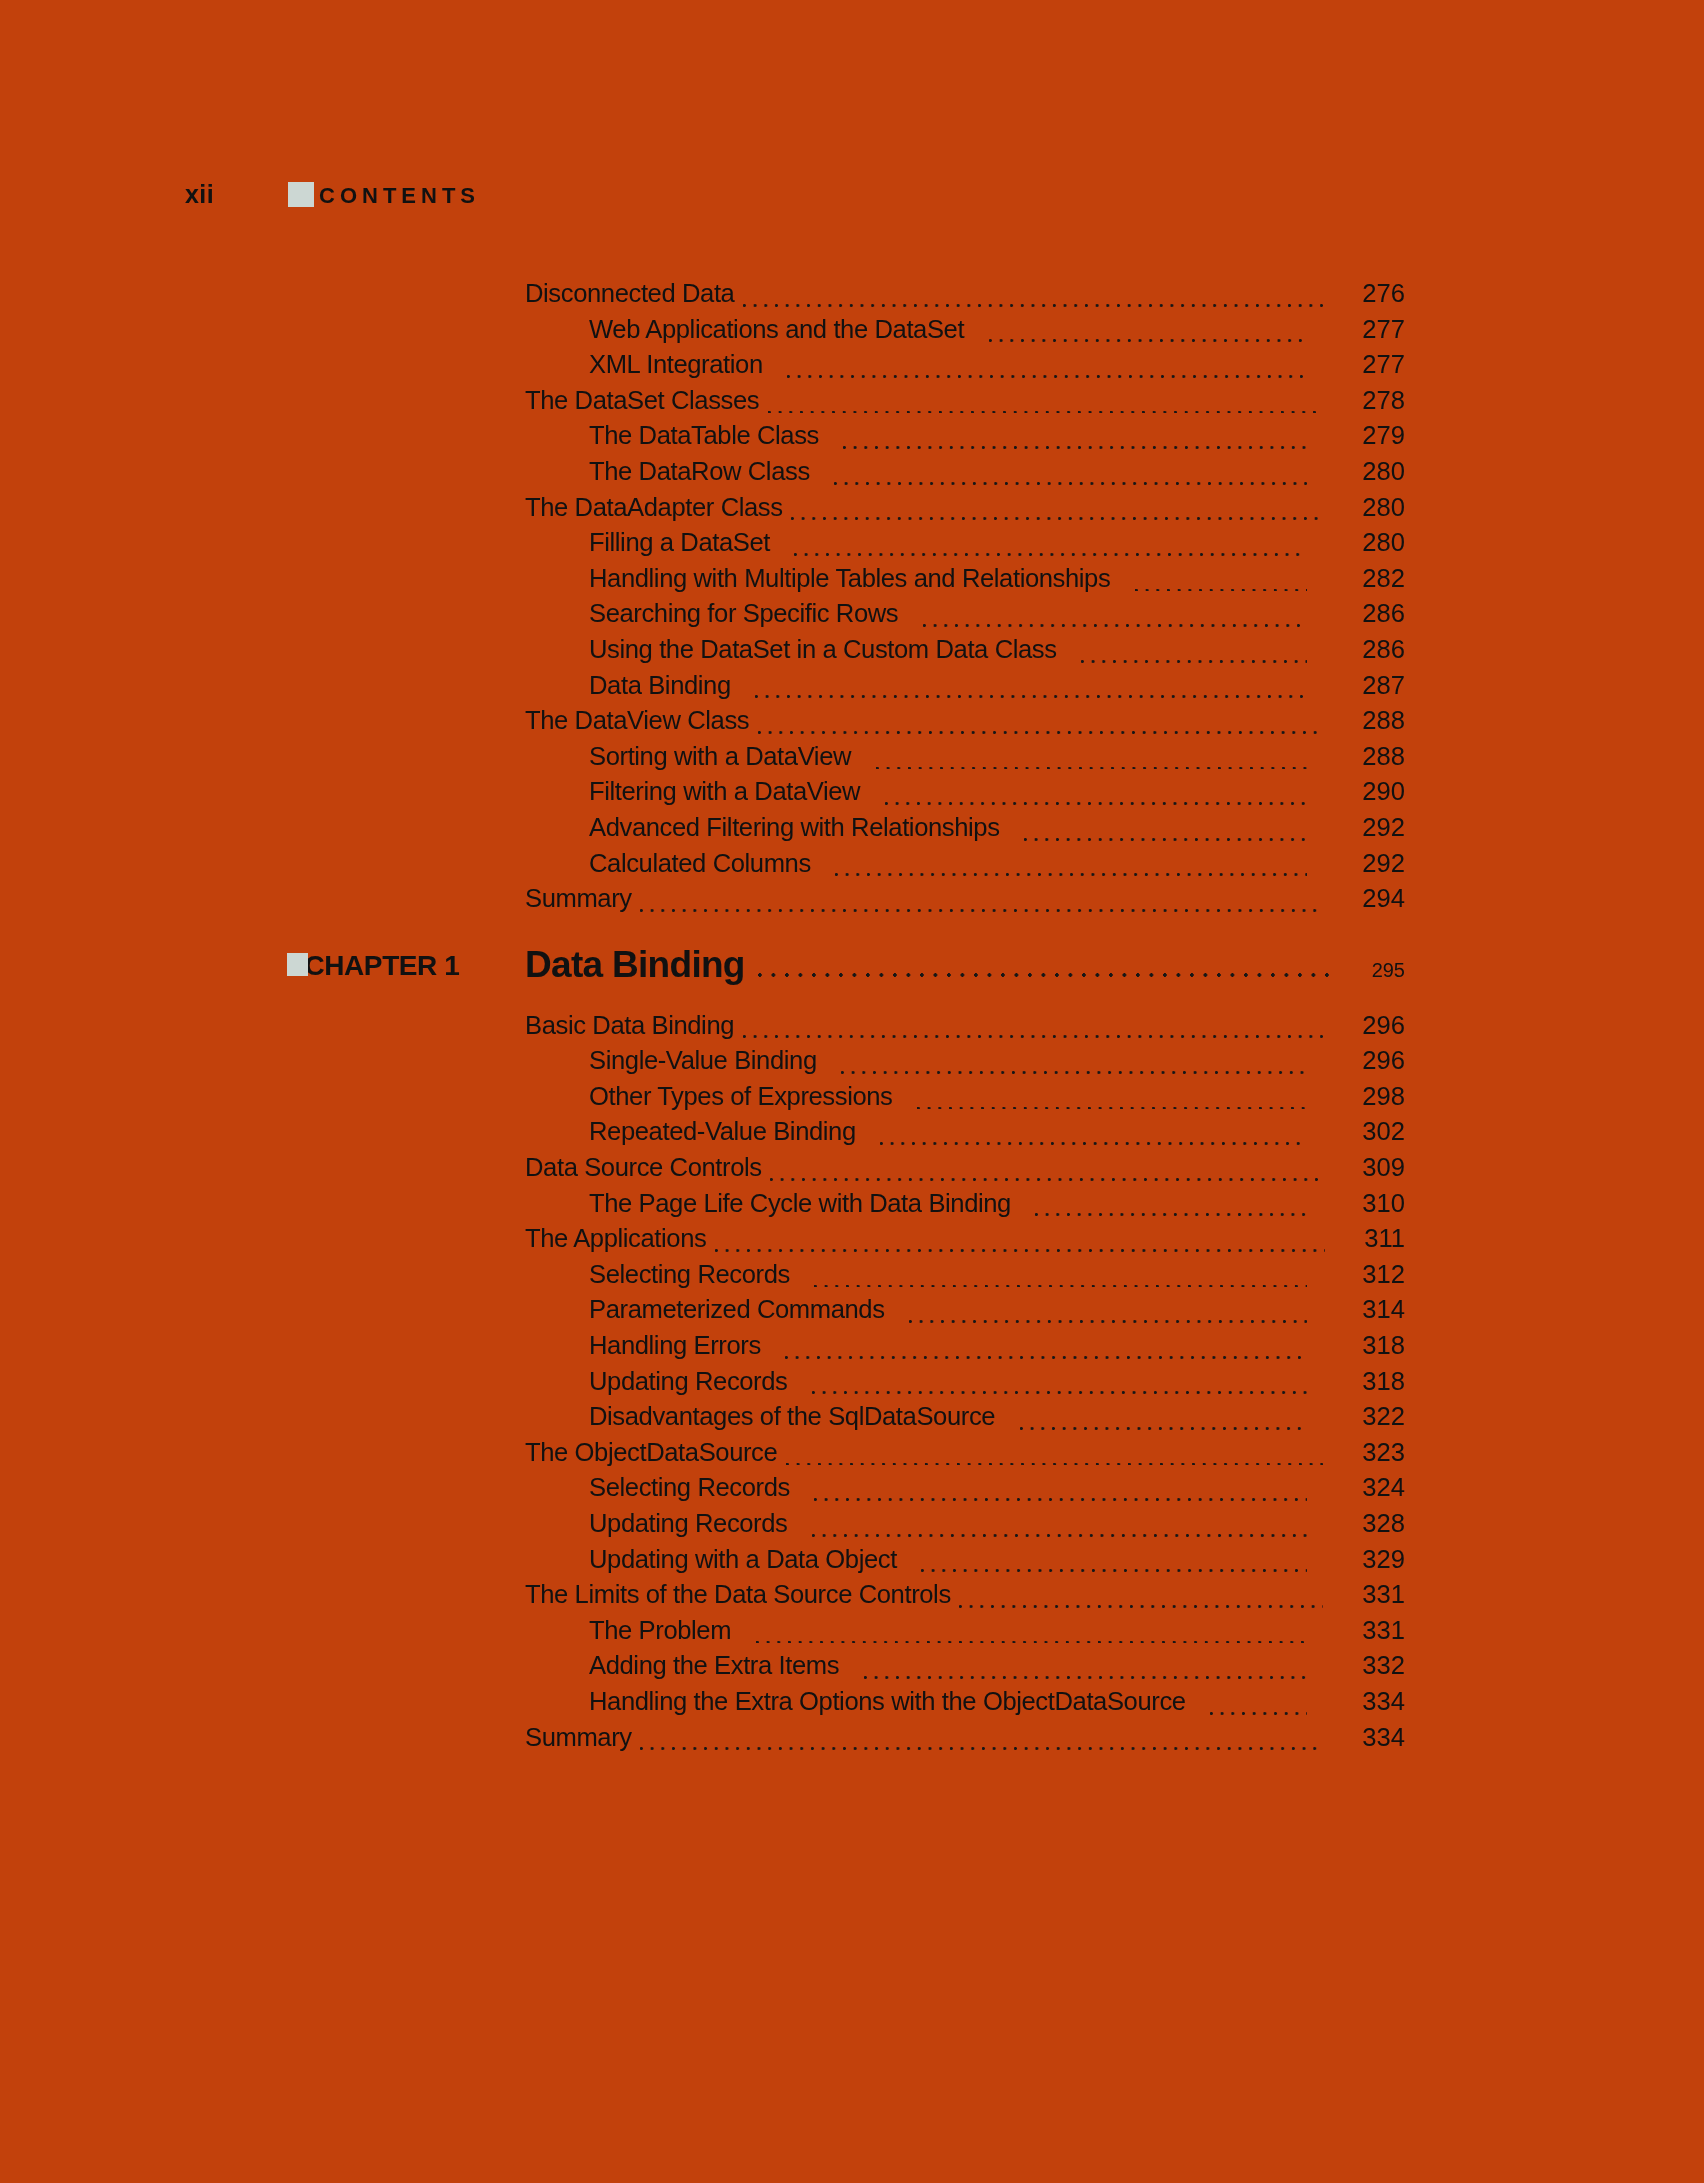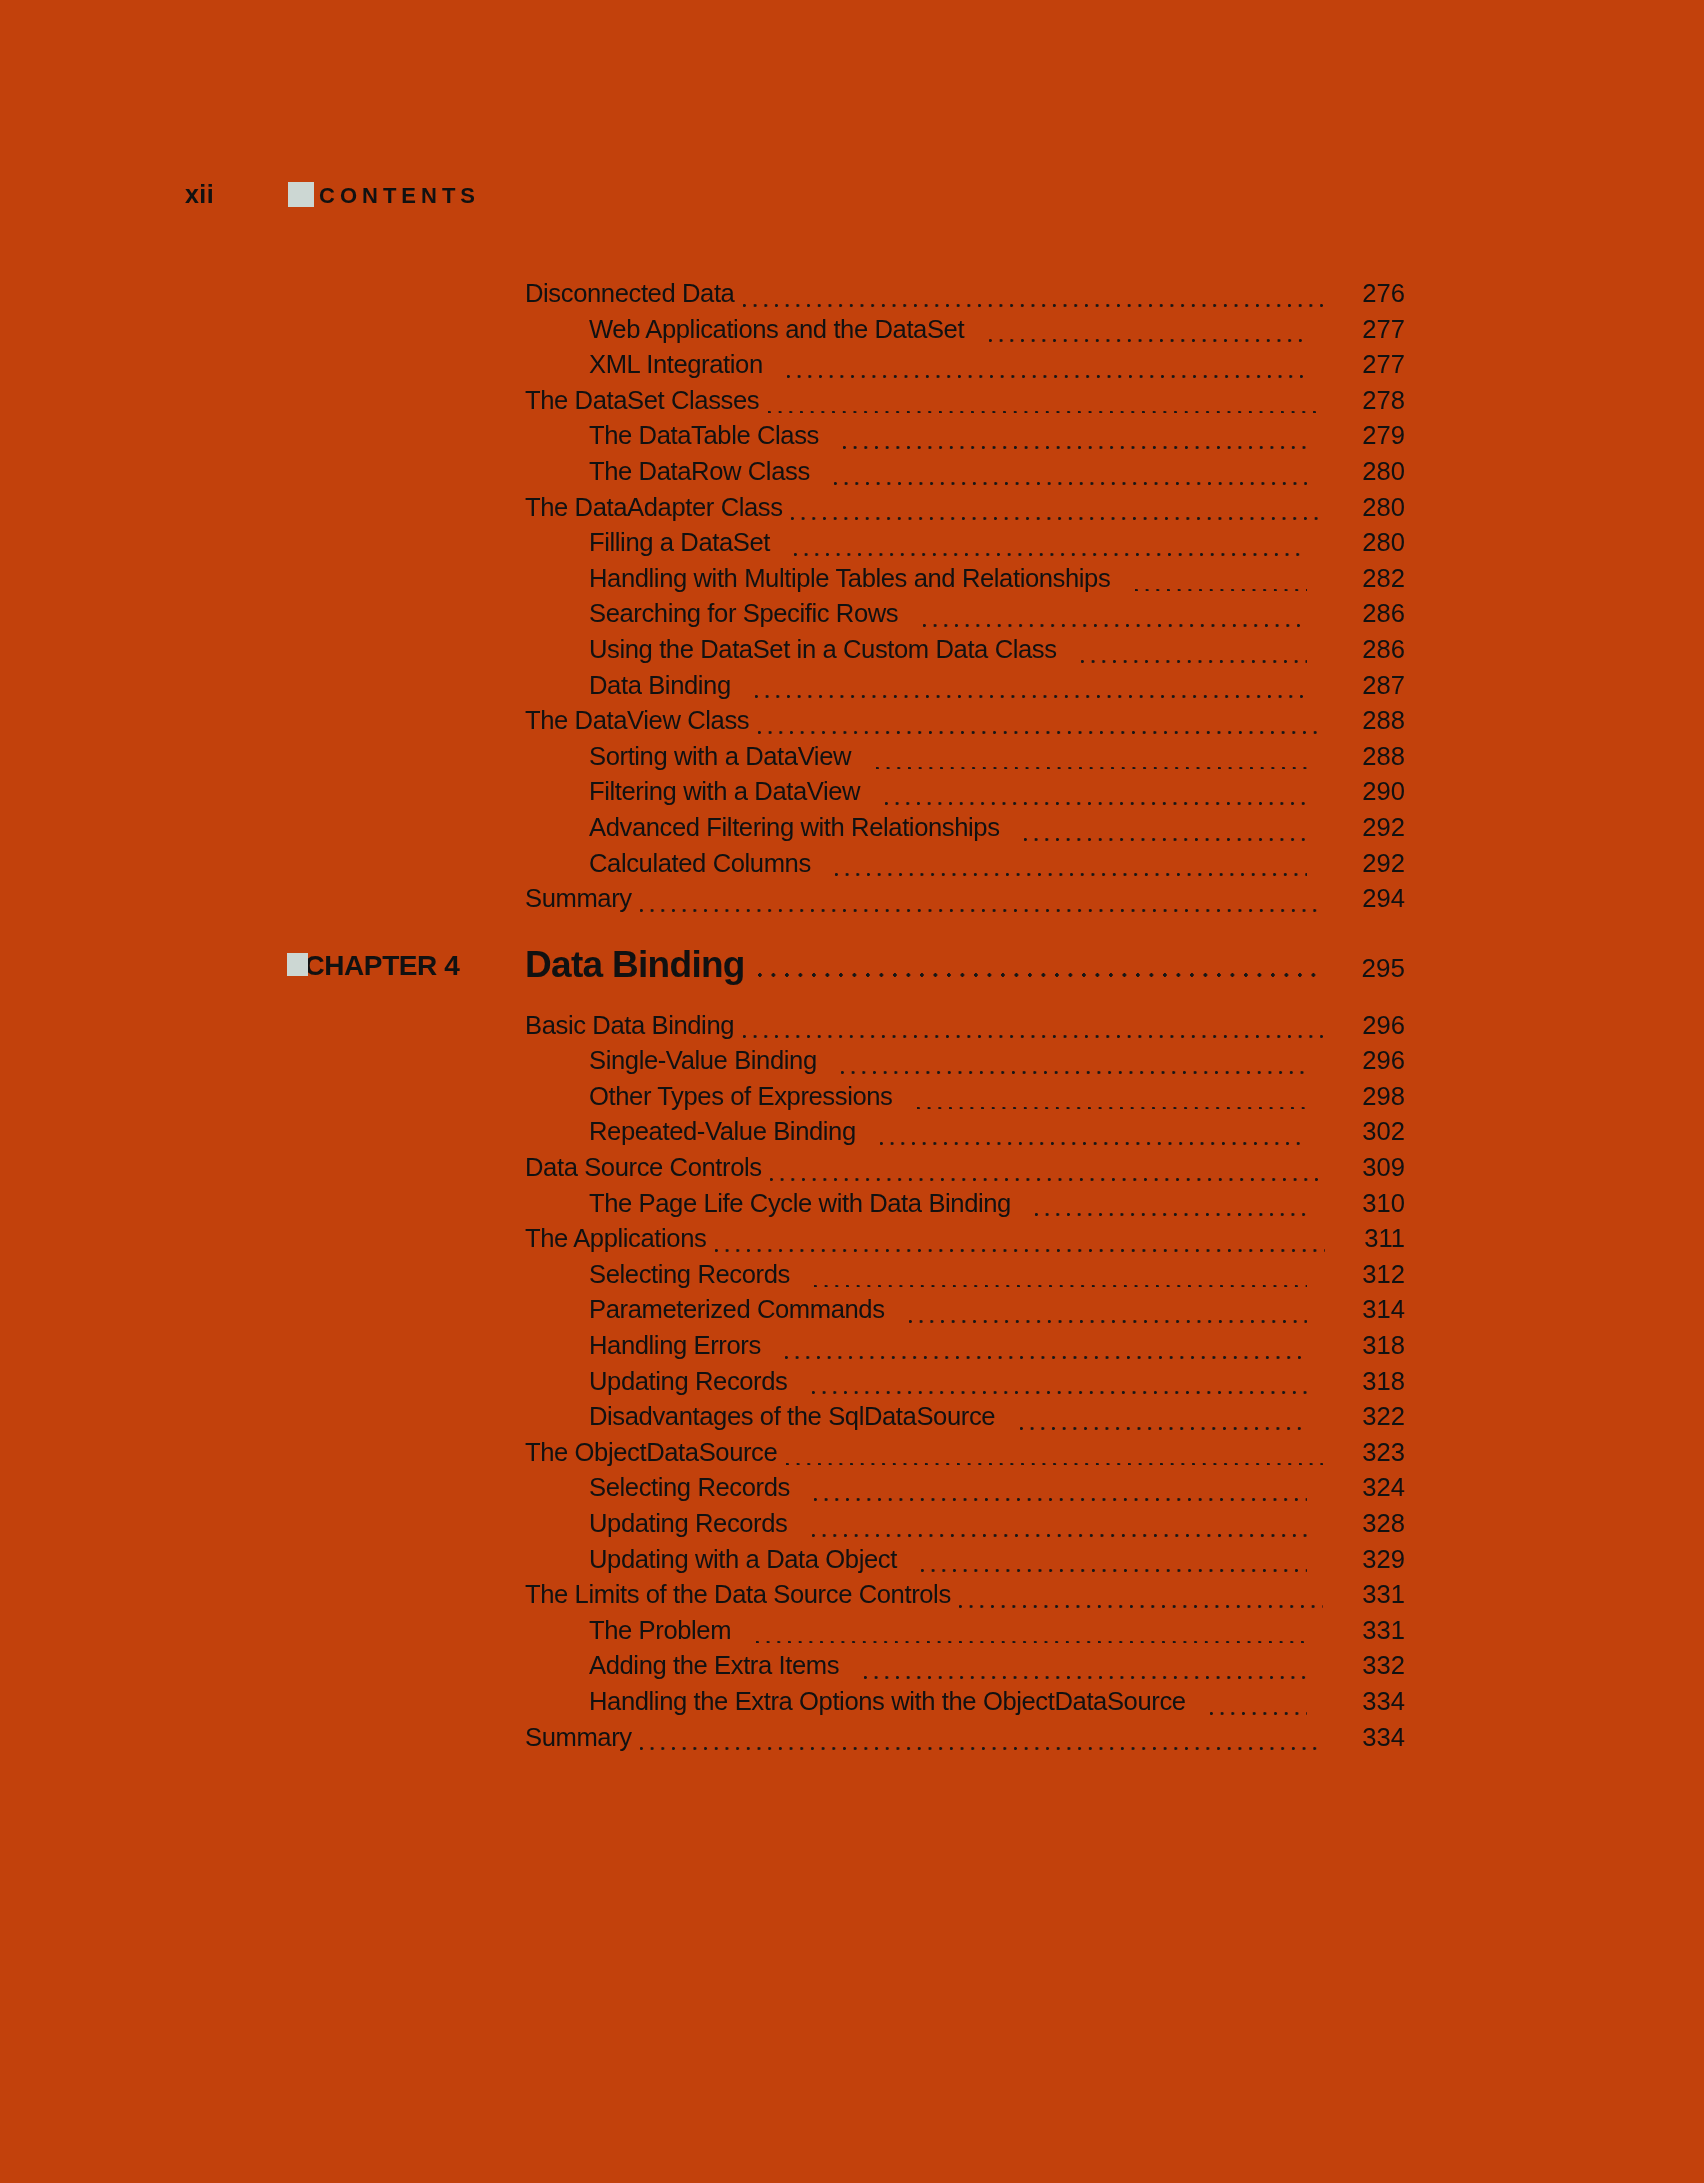--- a/index.html
+++ b/index.html
@@ -65,21 +65,21 @@
   }
   .ch-title { font-weight: bold; letter-spacing: -0.7px; white-space: nowrap; }
   .ch-leader {
     height: 3.6px;
     margin: 0 4.3px 0 12.8px;
     background-image: radial-gradient(circle at 1.8px 1.8px, #161616 1.6px, transparent 1.9px);
     background-size: 13.5px 3.6px;
     background-repeat: repeat-x;
     background-position: left bottom;
   }
-  .ch-page { font-size: 26px; line-height: 26px; letter-spacing: 0; }
+  .ch-page { font-size: 20px; line-height: 26px; letter-spacing: 0; }
   .chapter-label {
     position: absolute; left: -238px; bottom: 2.8px;
     display: flex; align-items: center;
     white-space: nowrap;
   }
   .ch-square {
     width: 21px; height: 23px; background: var(--accent);
     margin-right: -3.6px; position: relative; top: -1.4px;
   }
   .ch-label-text { font-size: 28px; font-weight: bold; line-height: 28px; letter-spacing: -0.4px; }
@@ -203,21 +203,21 @@
   <div class="row lvl1">
     <span class="label">Summary</span>
     <span class="leader"></span>
     <span class="pagenum">294</span>
   </div>
 </section>
 
     <div class="chapter-row">
       <div class="chapter-label">
         <span class="ch-square"></span>
-        <span class="ch-label-text">CHAPTER 4</span>
+        <span class="ch-label-text">CHAPTER 1</span>
       </div>
       <span class="ch-title">Data Binding</span>
       <span class="leader ch-leader"></span>
       <span class="pagenum ch-page">295</span>
     </div>
 
     <section id="chapter-entries">
   <div class="row lvl1">
     <span class="label">Basic Data Binding</span>
     <span class="leader"></span>

